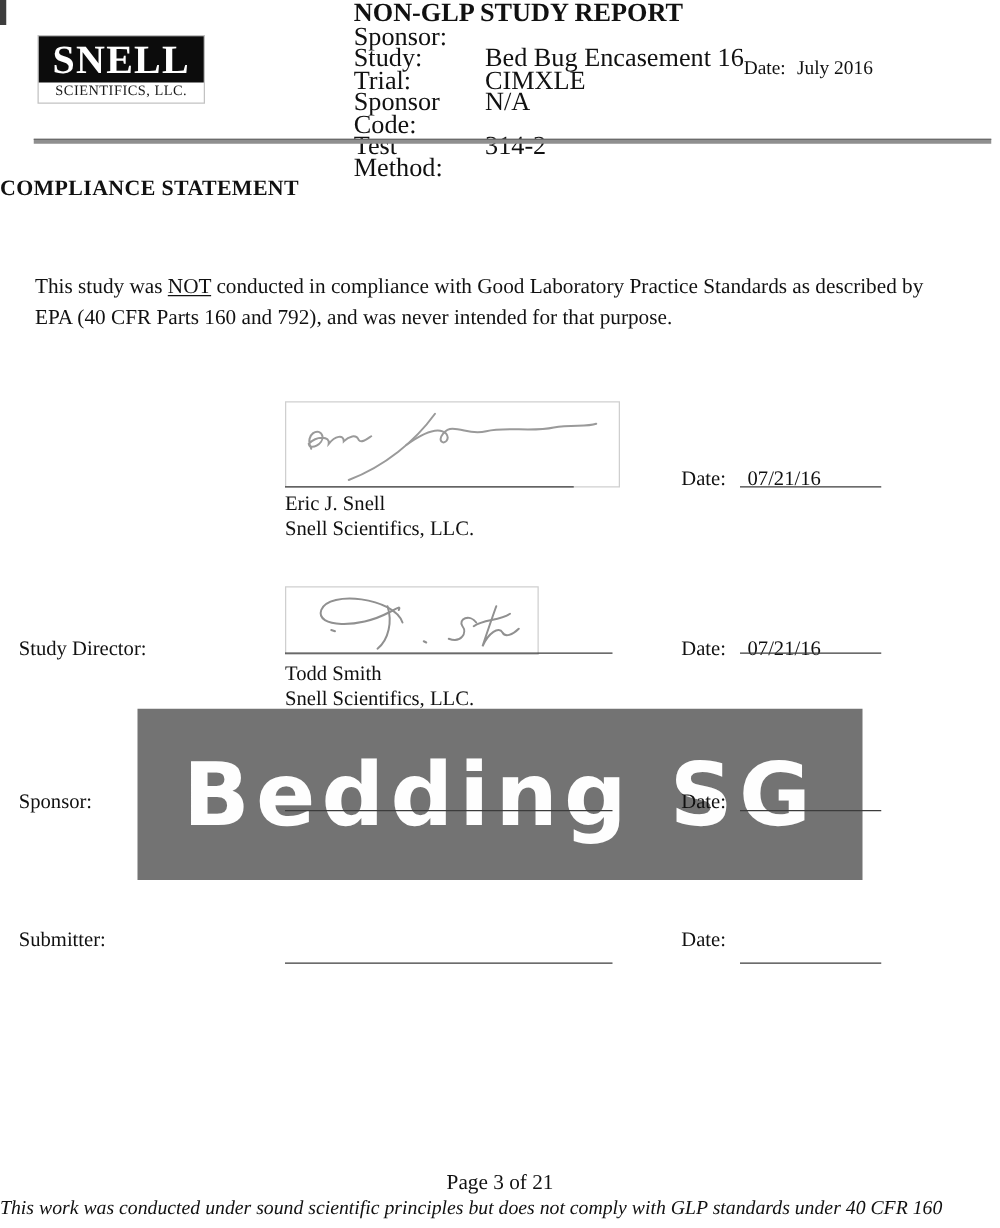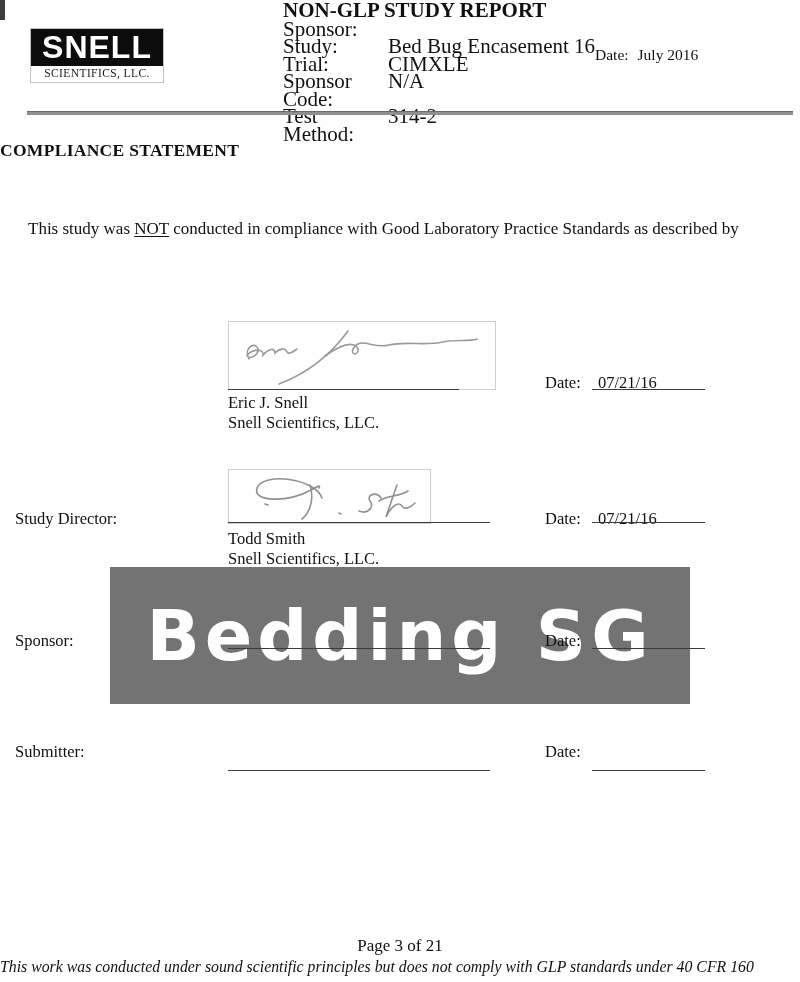--- a/index.html
+++ b/index.html
@@ -6,21 +6,21 @@
   .page{
     position:relative;width:800px;height:982px;background:#ffffff;
     font-family:"Liberation Serif",serif;color:#111;overflow:hidden;
   }
   .abs{position:absolute;}
   
   .scan-mark{left:0;top:0;width:5px;height:20px;background:#3d3d3d;}
   
   .logo{left:30px;top:28px;width:132px;border:1px solid #c2c2c2;background:#fff;}
   .logo-black{background:#0c0c0c;height:37px;line-height:37px;text-align:center;}
-  .logo-name{color:#fff;font-size:32px;font-weight:700;letter-spacing:1px;font-family:Liberation Sans, sans-serif;}
+  .logo-name{color:#fff;font-size:32px;font-weight:700;letter-spacing:1px;font-family:Liberation Serif, serif;}
   .logo-sub{height:16px;line-height:15px;text-align:center;font-size:11.5px;letter-spacing:0.4px;color:#1a1a1a;}
   
   .hdr{left:283px;top:2px;font-size:21px;line-height:17.5px;}
   .hdr-title{font-weight:700;margin-bottom:1px;}
   .hdr-grid{display:grid;grid-template-columns:105px auto;}
   .hdr-date{left:595px;top:2px;font-size:15.5px;margin-top:44px;}
   .hdr-date .val{margin-left:9px;}
   .divider{left:27px;top:111px;width:766px;height:3px;background:#8f8f8f;border-top:1px solid #6b6b6b;}
   
   .doc-title{left:0;top:140px;width:800px;text-align:left;font-size:17.5px;font-weight:700;letter-spacing:0.3px;}
@@ -99,20 +99,21 @@
   <div class="abs hdr-date">
     <span>Date:</span><span class="val">July 2016</span>
   </div>
 
   <div class="abs divider"></div>
 
   <div class="abs doc-title">COMPLIANCE STATEMENT</div>
 
   <div class="abs para">
     <span>This study was </span><u>NOT</u><span> conducted in compliance with Good Laboratory Practice Standards as described by</span><br>
+    <span>EPA (40 CFR Parts 160 and 792), and was never intended for that purpose.</span>
   </div>
 
   <div class="abs watermark" style="background:#737373;margin-top:11px;">
     <span style="color:#fefefe;">Bedding SG</span>
   </div>
 
   <div class="abs sig-box r1-box">
     <svg width="264" height="65" viewBox="0 0 264 65">
       <g fill="none" stroke="#9a9a9a" stroke-width="1.6" stroke-linecap="round">
         <path d="M20,37 C14,25 27,19 29,27 C30,33 19,39 18,33 C25,26 35,27 34,33 C39,27 46,25 46,31 C50,27 56,25 58,30 C60,33 65,29 68,27"></path>

